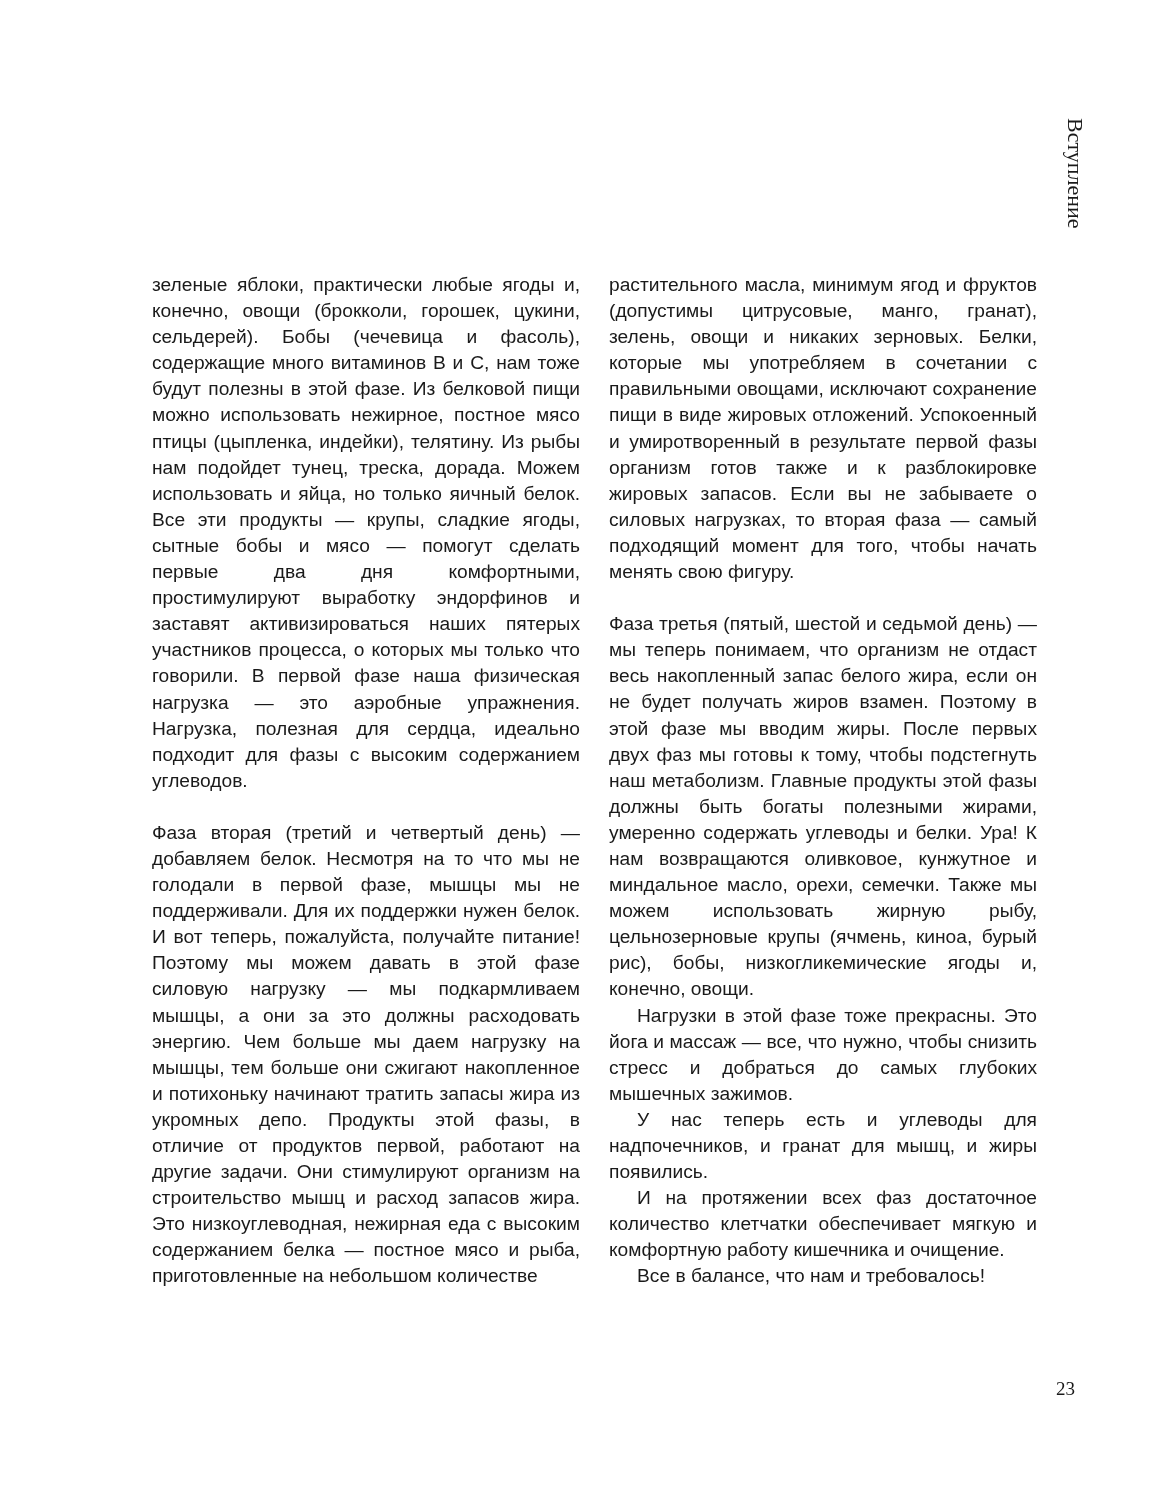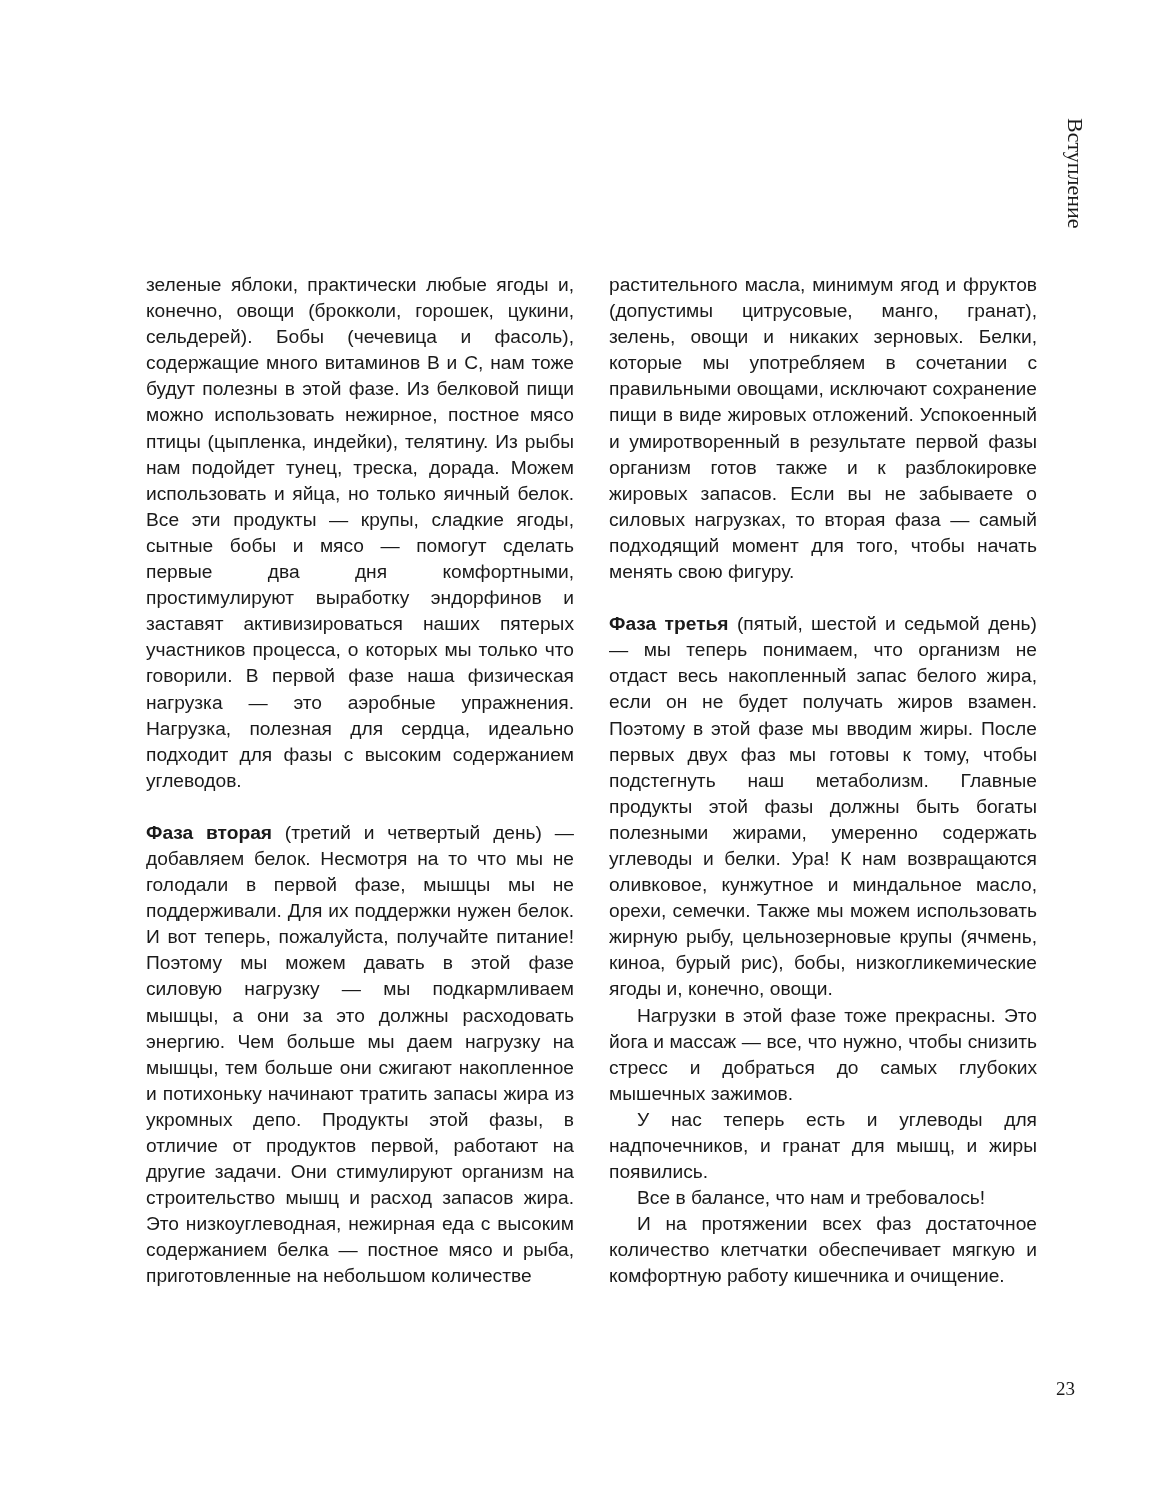--- a/index.html
+++ b/index.html
@@ -9,27 +9,27 @@
     position: absolute;
     top: 272px;
     width: 428px;
     font-family: "Liberation Sans", sans-serif;
     font-size: 19.2px;
     line-height: 26.1px;
     color: #1a1a1a;
     text-align: justify;
     hyphens: manual;
   }
-  .col-left { left: 146px; }
+  .col-left { left: 152px; }
   .col-right { left: 609px; }
   .col p { margin: 0; }
   .col p.indent { text-indent: 28px; }
   .col p.gap { margin-top: 26px; }
   .col p.last { text-align-last: left; }
-  .bold { font-weight: bold; }
+  .bold { font-weight: normal; }
   .running-head {
     position: absolute;
     left: 1048px;
     top: 118px;
     width: 40px;
     height: 140px;
     font-family: "Liberation Serif", serif;
     font-size: 22px;
     color: #1a1a1a;
     writing-mode: vertical-rl;
@@ -54,19 +54,19 @@
   <div class="col col-left">
     <p class="last">зеленые яблоки, практически любые ягоды и, конечно, овощи (брокколи, горошек, цукини, сельдерей). Бобы (чечевица и фасоль), содержащие много витаминов В и С, нам тоже будут полезны в этой фазе. Из белковой пищи можно использовать нежирное, постное мясо птицы (цыпленка, индейки), телятину. Из рыбы нам подойдет тунец, треска, дорада. Можем использовать и яйца, но только яичный белок. Все эти продукты — крупы, сладкие ягоды, сытные бобы и мясо — помогут сделать первые два дня комфортными, простимулируют выработку эндорфинов и заставят активизироваться наших пятерых участников процесса, о которых мы только что говорили. В первой фазе наша физическая нагрузка — это аэробные упражнения. Нагрузка, полезная для сердца, идеально подходит для фазы с высоким содержанием углеводов.</p>
     <p class="gap"><span class="bold">Фаза вторая</span><span> (третий и четвертый день) — добавляем белок. Несмотря на то что мы не голодали в первой фазе, мышцы мы не поддерживали. Для их поддержки нужен белок. И вот теперь, пожалуйста, получайте питание! Поэтому мы можем давать в этой фазе силовую нагрузку — мы подкармливаем мышцы, а они за это должны расходовать энергию. Чем больше мы даем нагрузку на мышцы, тем больше они сжигают накопленное и потихоньку начинают тратить запасы жира из укромных депо. Продукты этой фазы, в отличие от продуктов первой, работают на другие задачи. Они стимулируют организм на строительство мышц и расход запасов жира. Это низкоуглеводная, нежирная еда с высоким содержанием белка — постное мясо и рыба, приготовленные на небольшом количестве</span></p>
   </div>
 
   <div class="col col-right">
     <p class="last">растительного масла, минимум ягод и фруктов (допустимы цитрусовые, манго, гранат), зелень, овощи и никаких зерновых. Белки, которые мы употребляем в сочетании с правильными овощами, исключают сохранение пищи в виде жировых отложений. Успокоенный и умиротворенный в результате первой фазы организм готов также и к разблокировке жировых запасов. Если вы не забываете о силовых нагрузках, то вторая фаза — самый подходящий момент для того, чтобы начать менять свою фигуру.</p>
     <p class="gap last"><span class="bold">Фаза третья</span><span> (пятый, шестой и седьмой день) — мы теперь понимаем, что организм не отдаст весь накопленный запас белого жира, если он не будет получать жиров взамен. Поэтому в этой фазе мы вводим жиры. После первых двух фаз мы готовы к тому, чтобы подстегнуть наш метаболизм. Главные продукты этой фазы должны быть богаты полезными жирами, умеренно содержать углеводы и белки. Ура! К нам возвращаются оливковое, кунжутное и миндальное масло, орехи, семечки. Также мы можем использовать жирную рыбу, цельнозерновые крупы (ячмень, киноа, бурый рис), бобы, низкогликемические ягоды и, конечно, овощи.</span></p>
     <p class="indent last">Нагрузки в этой фазе тоже прекрасны. Это йога и массаж — все, что нужно, чтобы снизить стресс и добраться до самых глубоких мышечных зажимов.</p>
     <p class="indent last">У нас теперь есть и углеводы для надпочечников, и гранат для мышц, и жиры появились.</p>
+    <p class="indent last">И на протяжении всех фаз достаточное количество клетчатки обеспечивает мягкую и комфортную работу кишечника и очищение.</p>
     <p class="indent last">Все в балансе, что нам и требовалось!</p>
-    <p class="indent last">И на протяжении всех фаз достаточное количество клетчатки обеспечивает мягкую и комфортную работу кишечника и очищение.</p>
   </div>
 
   <div class="page-number">23</div>
 
 </div>
 
 </body></html>

